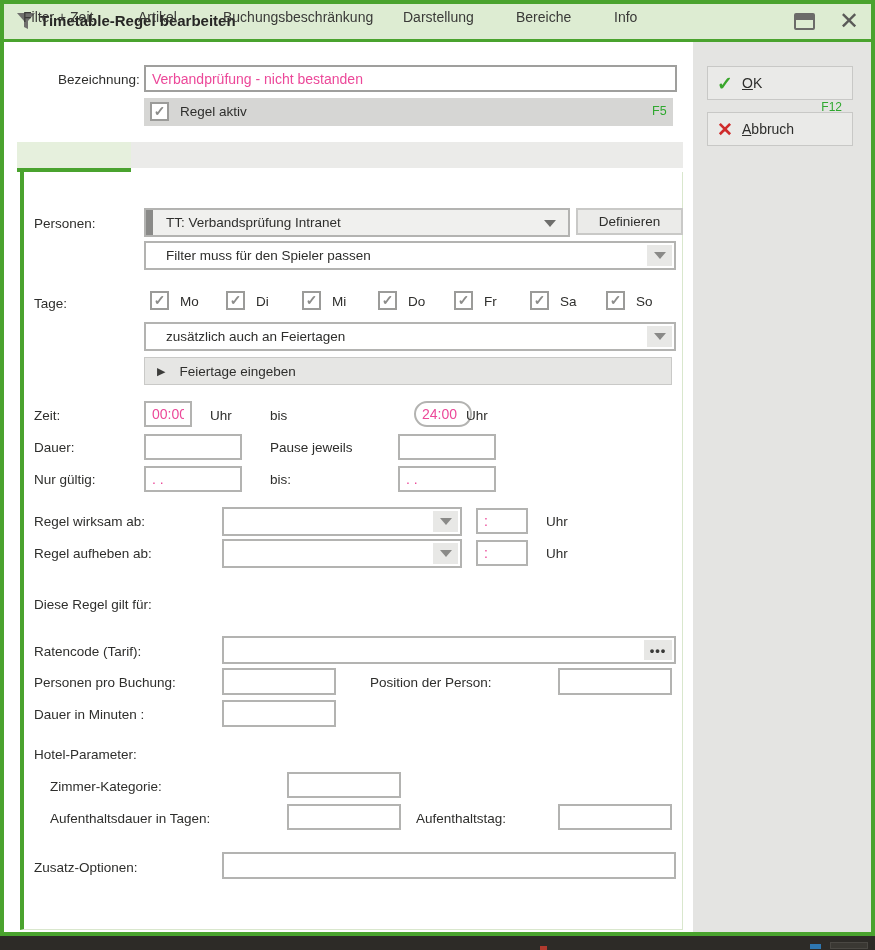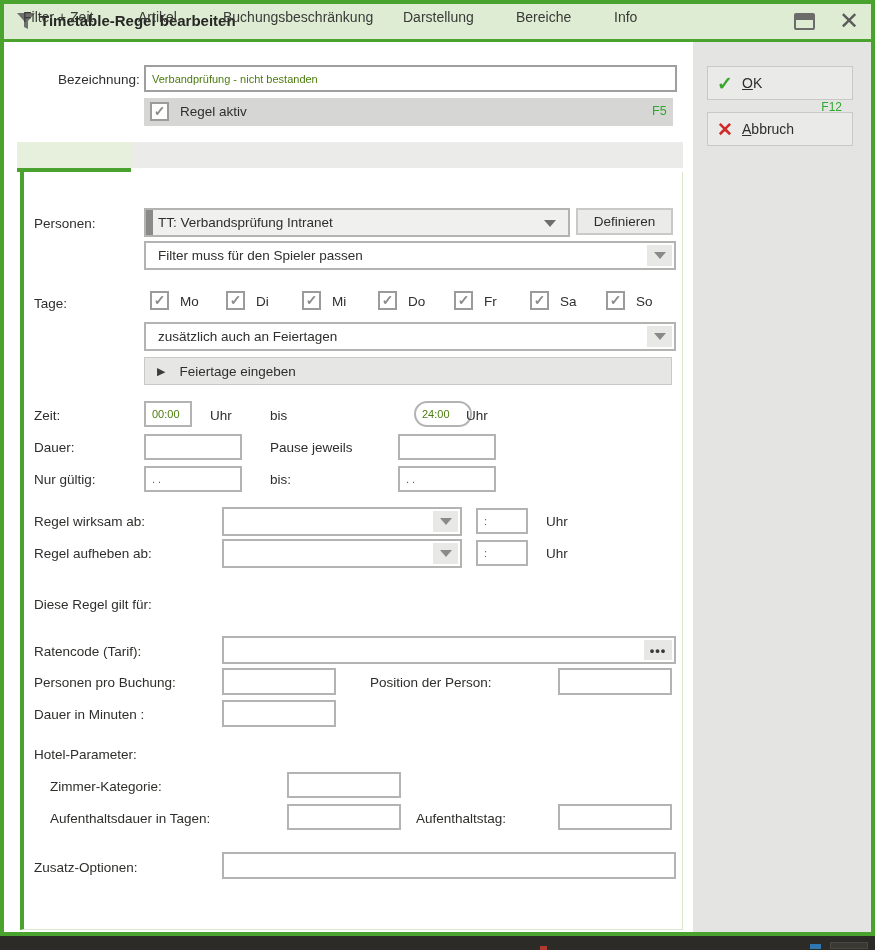--- a/index.html
+++ b/index.html
@@ -17,35 +17,35 @@
   .btn-close{position:absolute;right:12px;top:2px;font-size:24px;color:#5a5a58;line-height:30px;}
   .side{position:absolute;right:0;top:38px;width:178px;bottom:0;background:var(--panel,#e4e4e2);}
   .pushbtn{position:absolute;left:14px;width:146px;height:34px;background:#eaeae8;
            border:1px solid #c8c8c6;box-sizing:border-box;display:flex;align-items:center;cursor:default;}
   .pushbtn .ico{width:34px;text-align:center;font-size:19px;font-weight:bold;}
   .pushbtn .lbl{font-size:14px;}
   .pushbtn .hotkey{margin-left:auto;margin-right:10px;font-size:12px;color:var(--hotkey,#2fa82f);margin-top:48px;}
   .u{text-decoration:underline;}
   .label{position:absolute;font-size:13.5px;white-space:nowrap;}
   .txt{position:absolute;border:2px solid #9f9f9d;background:#fff;box-sizing:border-box;
-       font-family:"Liberation Sans",sans-serif;font-size:11px;color:#4d7c0f;padding:0 6px;outline:none;}
+       font-family:"Liberation Sans",sans-serif;font-size:14px;color:#ec4899;padding:0 6px;outline:none;}
   .txt.light{border-color:var(--field-border,#b3b3b1);}
   .graybar{position:absolute;background:#d6d6d4;box-sizing:border-box;}
   .cb{position:absolute;width:19px;height:19px;background:#fff;border:2px solid #9b9b99;
       box-sizing:border-box;color:#8c8c8a;font-size:14px;font-weight:bold;line-height:14px;text-align:center;}
   .hotkey-green{position:absolute;font-size:12.5px;color:var(--hotkey,#2fa82f);}
   .tabstrip{position:absolute;left:13px;top:138px;width:666px;height:26px;background:#ebebe9;}
   .tab{position:absolute;top:0;height:26px;font-size:14px;color:#3a3a38;line-height:26px;white-space:nowrap;}
   .tab-active-bg{position:absolute;left:13px;top:138px;width:114px;height:26px;background:#e6f0dd;}
   .tab-underline{position:absolute;left:13px;top:164px;width:114px;height:4px;background:var(--accent,#4aa32e);}
   .panel{position:absolute;left:16px;top:168px;width:663px;height:758px;box-sizing:border-box;background:#fff;
          border-left:4px solid var(--accent,#4aa32e);border-right:1px solid #d9e7cd;border-bottom:1px solid #d9e7cd;}
   .dropdown{position:absolute;box-sizing:border-box;border:2px solid var(--field-border,#b3b3b1);
             background:#fff;font-size:13.5px;display:flex;align-items:center;}
-  .dropdown .val{padding-left:12px;white-space:nowrap;overflow:hidden;}
+  .dropdown .val{padding-left:20px;white-space:nowrap;overflow:hidden;}
   .dd-box{position:absolute;right:2px;top:2px;bottom:2px;width:25px;background:#e8e8e6;
           display:flex;align-items:center;justify-content:center;}
   .tri-down{width:0;height:0;border-left:6px solid transparent;border-right:6px solid transparent;
             border-top:7px solid #8a8a88;}
   .dd-filter{background:#f0f0ee;}
   .dd-filter::before{content:"";position:absolute;left:0;top:0;bottom:0;width:7px;background:#8a8a88;}
   .dd-filter .val{}
   .dd-filter .tri-down{position:absolute;right:12px;top:10px;border-top-color:#6e6e6c;}
   .minibtn{position:absolute;box-sizing:border-box;background:#ebebe9;border:2px solid #c9c9c7;
            font-size:13.5px;display:flex;align-items:center;justify-content:center;}
@@ -104,21 +104,21 @@
   <span class="tab" style="left:610px;">Info</span>
   <div class="tab-underline"></div>
 
   <div class="panel"></div>
 
   <span class="label" style="left:30px;top:212px;">Personen:</span>
   <div class="dropdown dd-filter" style="left:140px;top:204px;width:426px;height:29px;">
     <span class="val">TT: Verbandsprüfung Intranet</span>
     <span class="tri-down"></span>
   </div>
-  <div class="minibtn" style="left:572px;top:204px;width:97px;height:27px;">Definieren</div>
+  <div class="minibtn" style="left:572px;top:204px;width:107px;height:27px;">Definieren</div>
   <div class="dropdown" style="left:140px;top:237px;width:532px;height:29px;">
     <span class="val">Filter muss für den Spieler passen</span>
     <span class="dd-box">
         <span class="tri-down"></span>
       </span>
   </div>
 
   <span class="label" style="left:30px;top:292px;">Tage:</span>
   <span class="cb" style="left:146px;top:287px;">✓</span>
   <span class="label" style="left:176px;top:290px;">Mo</span>

